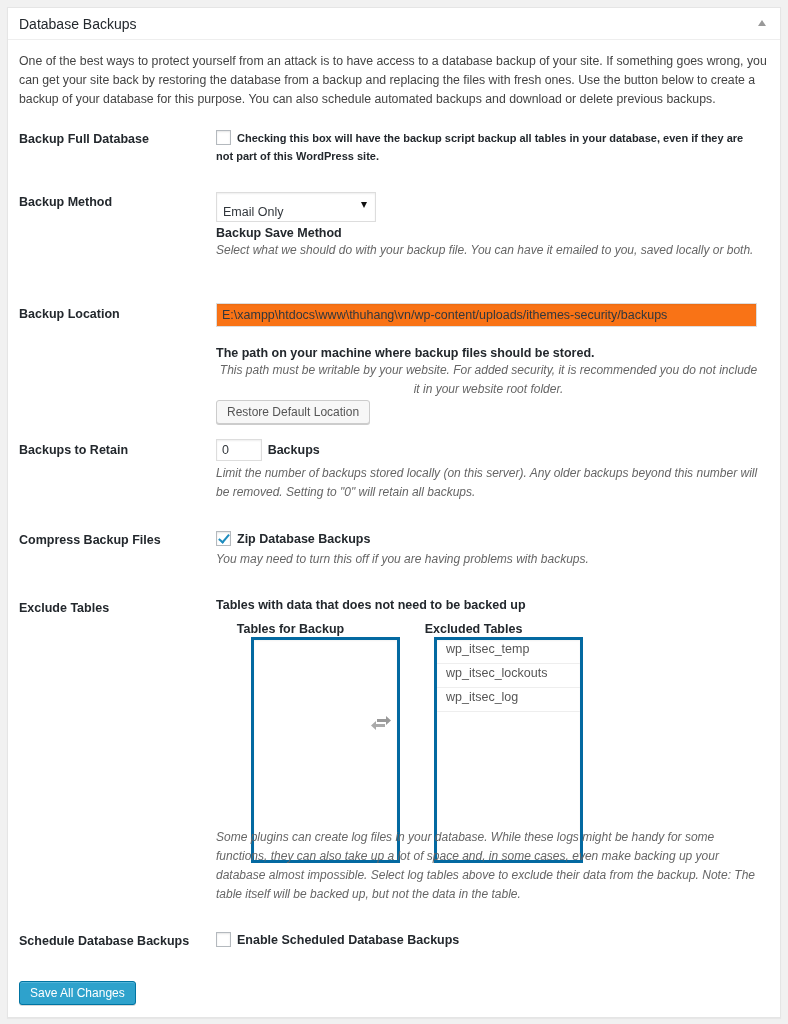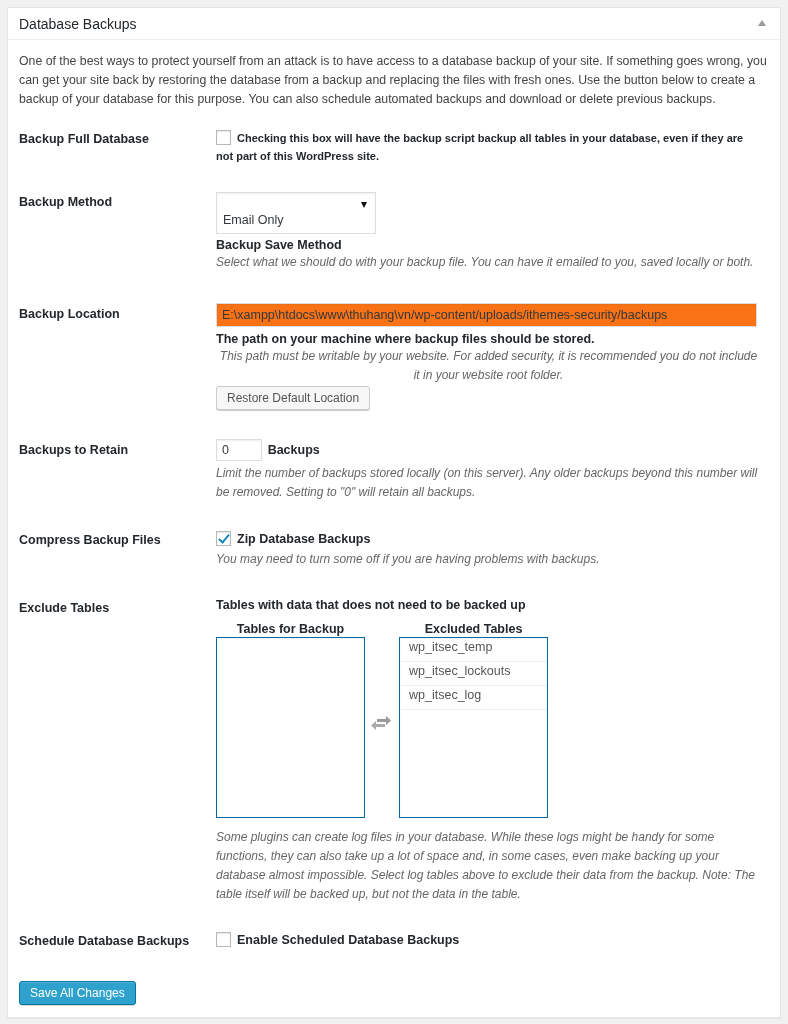--- a/index.html
+++ b/index.html
@@ -36,21 +36,21 @@
     background: #fff; box-shadow: inset 0 1px 2px rgba(0,0,0,.1); vertical-align: middle;
     position: relative; cursor: pointer;
   }
   .checkbox.checked::after {
     content: ""; position: absolute; left: 4px; top: 0px; width: 4px; height: 9px;
     border: solid #1e8cbe; border-width: 0 2px 2px 0; transform: rotate(40deg);
   }
   .select {
     width: 160px; height: 30px; border: 1px solid #ddd; background: #fff;
     box-shadow: inset 0 1px 2px rgba(0,0,0,.07); position: relative; font-size: 12.5px;
-    color: #32373c; padding: 20px 6px; cursor: pointer;
+    color: #32373c; padding: 12px 6px; cursor: pointer;
   }
   .select .arrow {
     position: absolute; right: 8px; top: 9px; width: 0; height: 0;
     border-left: 3.5px solid transparent; border-right: 3.5px solid transparent;
     border-top: 6px solid #111;
   }
   .text-input {
     width: 541px; height: 24px; border: 1px solid #ddd; background: #f97316;
     box-shadow: inset 0 1px 2px rgba(0,0,0,.07); font-size: 12.5px; color: #32373c;
     padding: 3px 5px; font-family: "Liberation Sans", sans-serif;
@@ -65,22 +65,23 @@
     border: 1px solid #ccc; background: #f7f7f7; box-shadow: 0 1px 0 #ccc;
     border-radius: 3px; font-size: 12px; color: #555; cursor: pointer;
   }
   .btn-primary {
     position: absolute; left: 11px; top: 973px; height: 24px; padding: 0 10px;
     line-height: 22px; background: #2ea2cc; border: 1px solid #0074a2;
     box-shadow: inset 0 1px 0 rgba(120,200,230,.5), 0 1px 0 rgba(0,0,0,.15);
     border-radius: 3px; color: #fff; font-size: 12px; cursor: pointer;
   }
   .listbox {
-    position: absolute; width: 149px; height: 181px; border: 1px solid #0369a1; background: #fff;
+    position: absolute; width: 149px; height: 226px; border: 3px solid #0369a1; background: #fff;
     box-shadow: inset 0 1px 2px rgba(0,0,0,.05);
+    margin-left: 35px;
   }
   .listbox .item {
     height: 24px; border-bottom: 1px solid #eee; padding: 2px 9px;
     font-size: 12.5px; color: #555; cursor: pointer;
   }
   .list-heading {
     position: absolute; font-weight: bold; font-size: 12.5px; color: #23282d; width: 149px; text-align: center;
   }
   .swap-icon { position: absolute; cursor: default; }
 </style>
@@ -111,42 +112,42 @@
       </div>
       <div class="strong" style="margin-top:4px;">Backup Save Method</div>
       <div class="desc" style="margin-top:1px;">Select what we should do with your backup file. You can have it emailed to you, saved locally or both.</div>
     </div>
   </div>
 
   <div class="row" style="top:295px; height:115px;">
     <div class="label" style="top:4px;">Backup Location</div>
     <div class="field" style="top:0;">
       <input type="text" class="text-input" value="E:\xampp\htdocs\www\thuhang\vn/wp-content/uploads/ithemes-security/backups" style="">
-      <div class="strong" style="margin-top:5px;">The path on your machine where backup files should be stored.</div>
+      <div class="strong" style="margin-top:19px;">The path on your machine where backup files should be stored.</div>
       <div class="desc" style="margin-top:1px;text-align:center;">This path must be writable by your website. For added security, it is recommended you do not include it in your website root folder.</div>
       <div class="btn-secondary" style="margin-top:1px;">Restore Default Location</div>
     </div>
   </div>
 
   <div class="row" style="top:431px; height:70px;">
     <div class="label" style="top:4px;">Backups to Retain</div>
     <div class="field" style="top:0;">
       <input type="text" class="small-input" value="0" style="">
       <span class="strong" style="margin-left:2px; vertical-align:middle;">Backups</span>
       <div class="desc" style="margin-top:3px;">Limit the number of backups stored locally (on this server). Any older backups beyond this number will be removed. Setting to "0" will retain all backups.</div>
     </div>
   </div>
 
   <div class="row" style="top:522px; height:45px;">
     <div class="label" style="top:3px;">Compress Backup Files</div>
     <div class="field" style="top:0;">
       <div style="font-weight:bold; font-size:12.5px; color:#23282d; line-height:18px;">
         <span class="checkbox checked" style="margin-right:6px; margin-top:-3px;"></span><span>Zip Database Backups</span>
       </div>
-      <div class="desc" style="margin-top:2px;">You may need to turn some off if you are having problems with backups.</div>
+      <div class="desc" style="margin-top:2px;">You may need to turn this off if you are having problems with backups.</div>
     </div>
   </div>
 
   <div class="row" style="top:590px; height:310px;">
     <div class="label" style="top:3px;">Exclude Tables</div>
     <div class="field" style="top:0; height:310px;">
       <div class="strong">Tables with data that does not need to be backed up</div>
       <div class="list-heading" style="left:0; top:24px;">Tables for Backup</div>
       <div class="list-heading" style="left:183px; top:24px;">Excluded Tables</div>
       <div class="listbox" style="left:0; top:39px;"></div>

